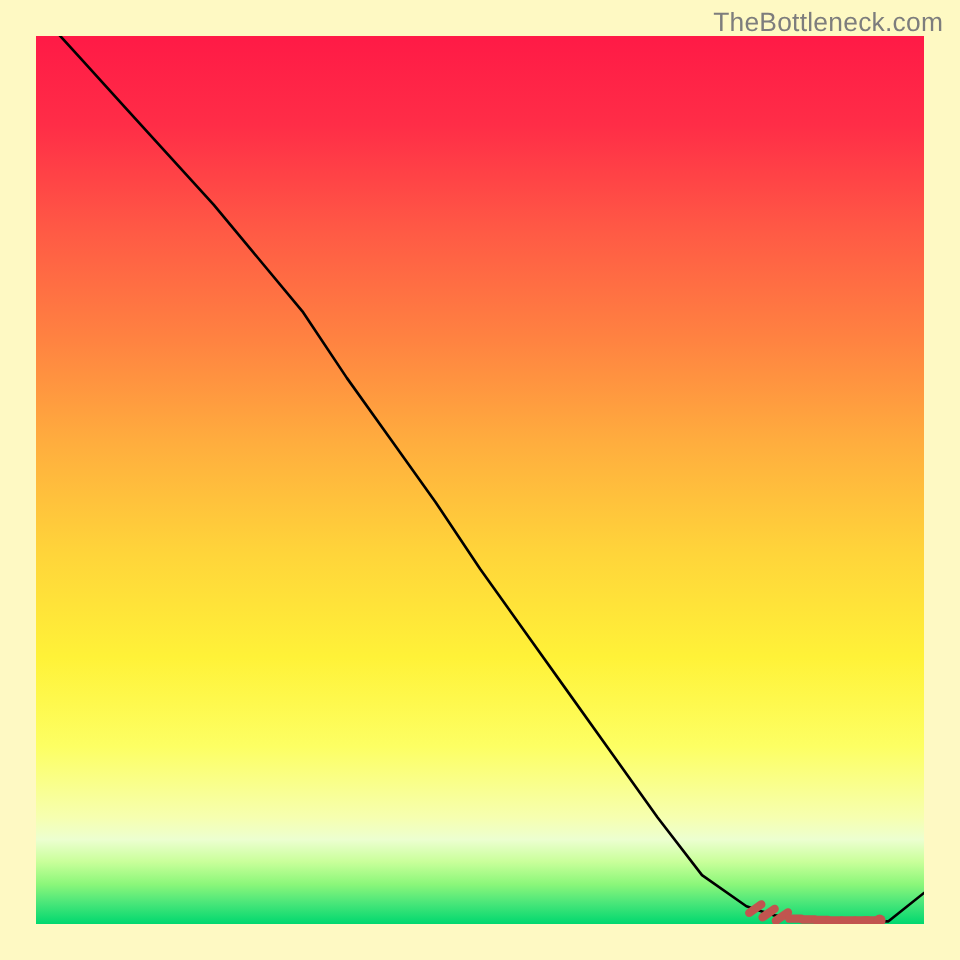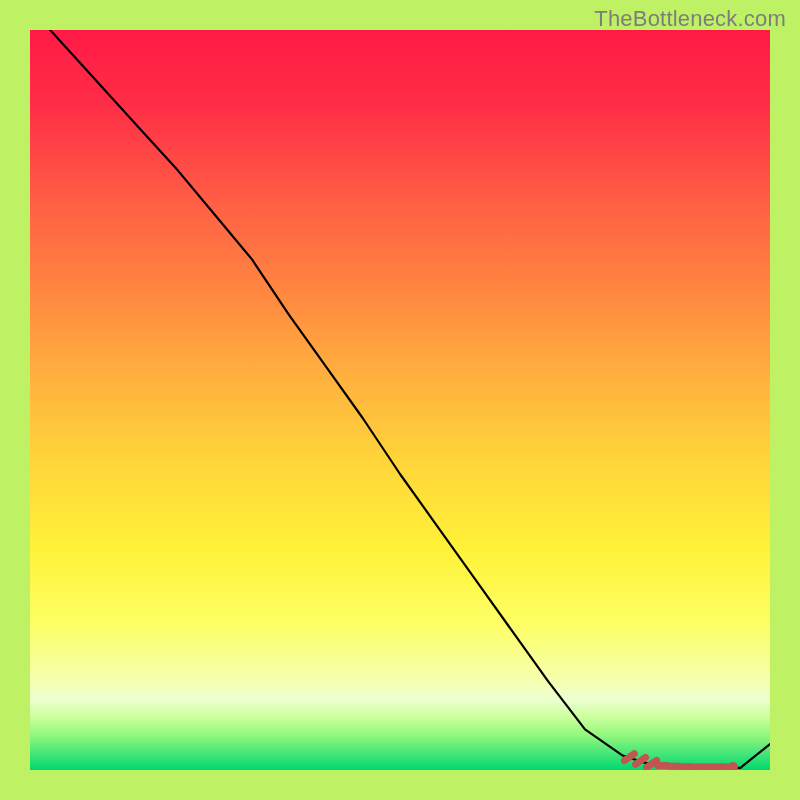--- a/index.html
+++ b/index.html
@@ -8,21 +8,21 @@
     width: 800px;
     height: 800px;
     background: #000;
     overflow: hidden;
     font-family: Arial, Helvetica, sans-serif;
   }
   .stage {
     position: relative;
     width: 800px;
     height: 800px;
-    background: #bef264;
+    background: #fef9c3;
   }
   .plot {
     position: absolute;
     left: 30px;
     top: 30px;
     width: 740px;
     height: 740px;
   }
   .plot svg {
     display: block;

